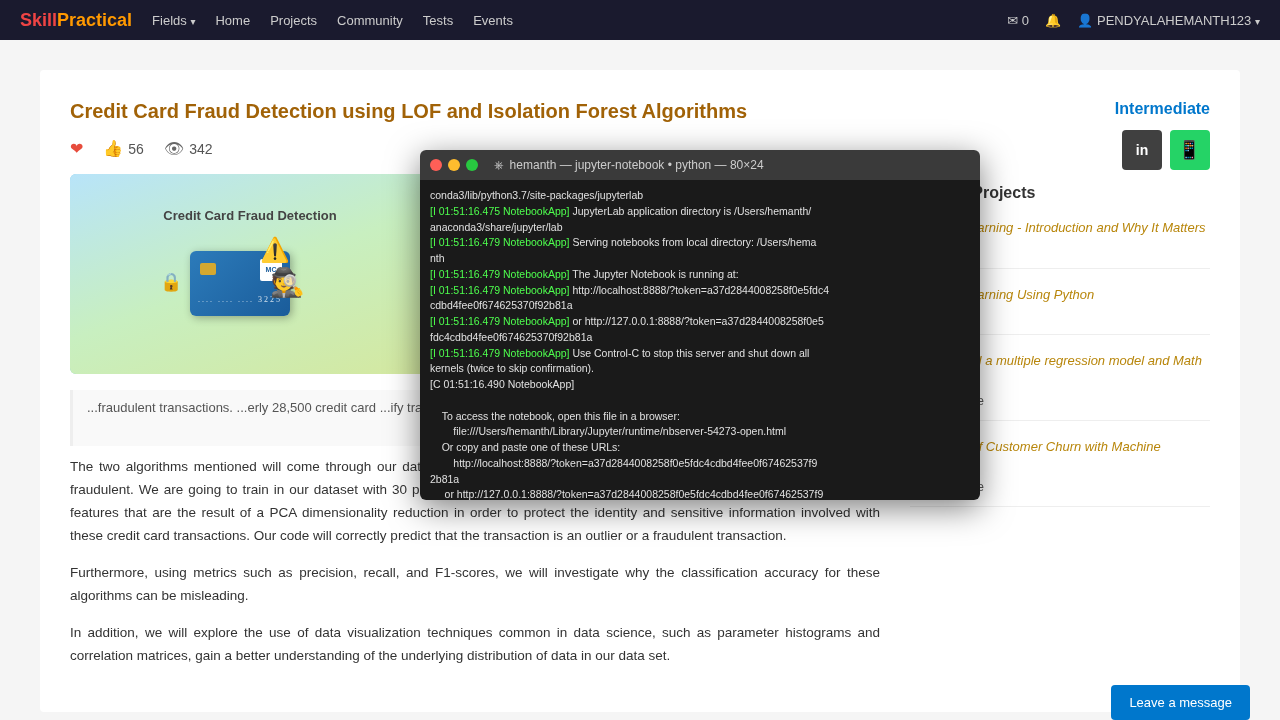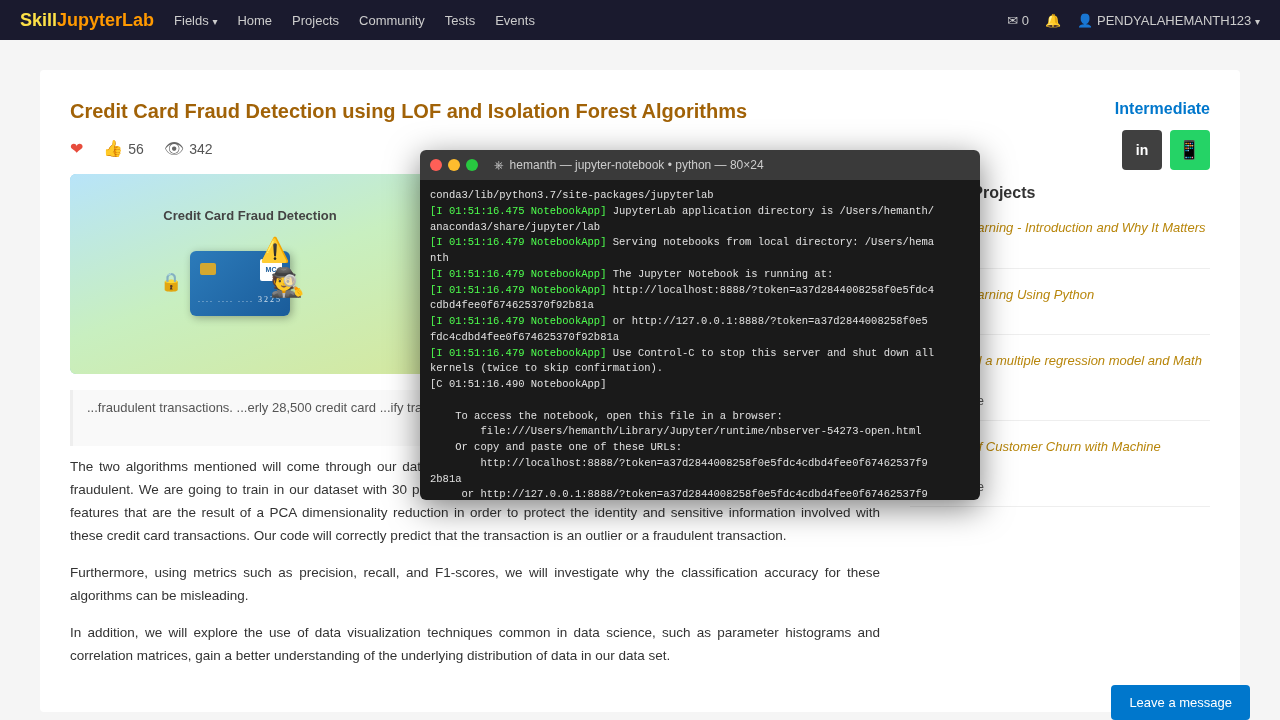--- a/index.html
+++ b/index.html
@@ -61,21 +61,21 @@
       color: #ccc;
       font-size: 12px;
       margin-left: 10px;
       display: flex;
       align-items: center;
       gap: 6px;
     }
     .terminal-body {
       background: #1a1a1a;
       color: #e0e0e0;
-      font-family: Liberation Mono, monospace;
+      font-family: Liberation Sans, sans-serif;
       font-size: 10.5px;
       padding: 8px 10px;
       height: 320px;
       overflow: hidden;
       line-height: 1.5;
     }
     .term-green { color: #4eff4e; }
     .term-white { color: #e0e0e0; }
 
     
@@ -269,21 +269,21 @@
       bottom: 0;
       right: 30px;
     }
   </style>
 </head>
 <body>
 
 <nav class="navbar">
   <div class="navbar-left">
     <div class="navbar-brand">
-      <span style="color:#fde047">Skill</span><span style="color:#f90">JupyterLab</span>
+      <span style="color:#ef4444">Skill</span><span style="color:#f90">Practical</span>
     </div>
     <a class="nav-link">
       <span>Fields</span>
       <span class="dropdown-arrow"> ▾</span>
     </a>
     <a class="nav-link">Home</a>
     <a class="nav-link">Projects</a>
     <a class="nav-link">Community</a>
     <a class="nav-link">Tests</a>
     <a class="nav-link">Events</a>

